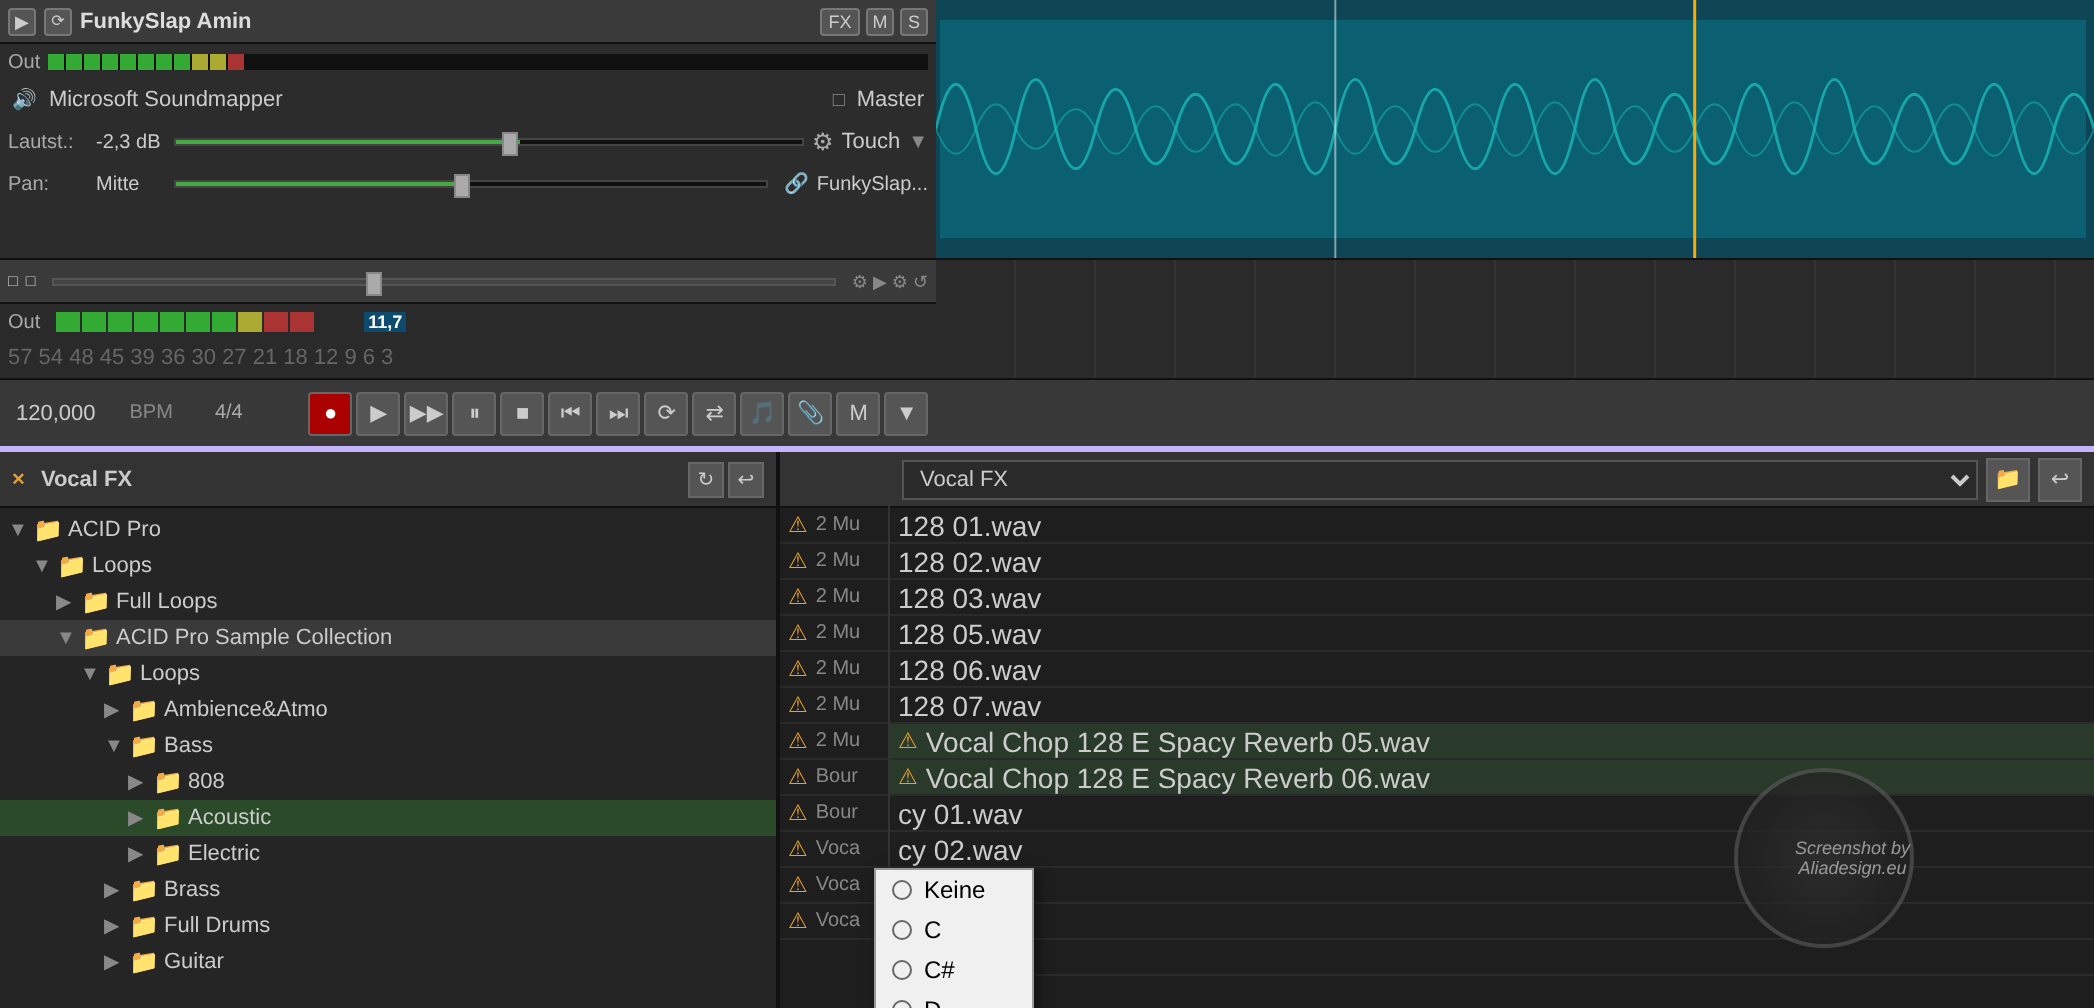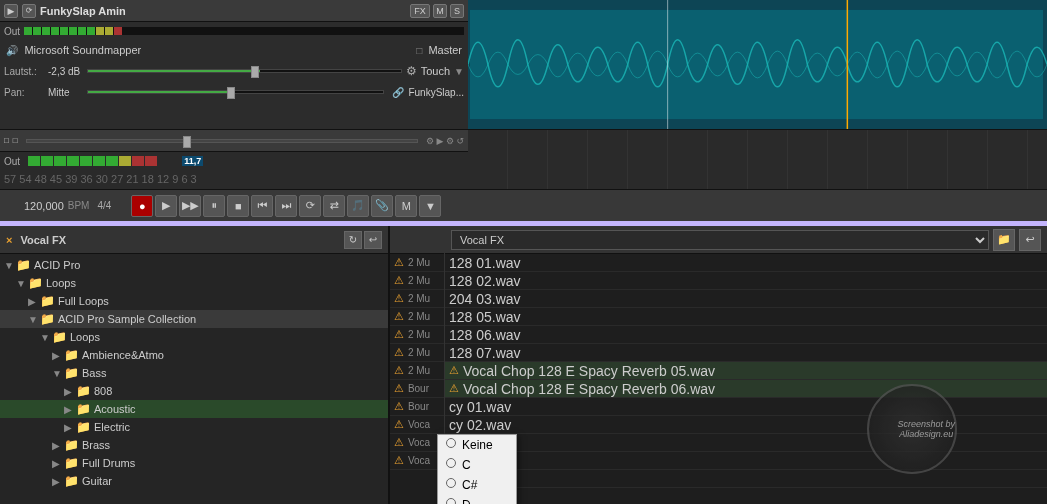--- a/index.html
+++ b/index.html
@@ -182,25 +182,25 @@
       align-items: center;
       padding: 0 4px;
       border-bottom: 1px solid #111;
       gap: 4px;
     }
 
     
     .transport-bar {
       height: 36px;
       background: #383838;
-      border-bottom: 5px solid #c4b5fd;
-      display: flex;
-      align-items: center;
-      padding: 0 24px;
-      gap: 4px;
+      border-bottom: 3px solid #c4b5fd;
+      display: flex;
+      align-items: center;
+      padding: 0 8px;
+      gap: 17px;
     }
 
     .transport-btn {
       width: 22px; height: 22px;
       background: #555;
       border: 1px solid #666;
       border-radius: 2px;
       display: flex; align-items: center; justify-content: center;
       cursor: pointer;
       color: #ccc;
@@ -275,20 +275,21 @@
       left: 437px;
       width: 80px;
       background: #f0f0f0;
       border: 1px solid #999;
       box-shadow: 2px 2px 6px rgba(0,0,0,0.5);
       z-index: 100;
     }
 
     .menu-item {
       display: flex;
+      align-items: center;
       padding: 3px 8px;
       cursor: pointer;
       font-size: 12px;
       color: #000;
       gap: 6px;
     }
 
     .menu-radio {
       width: 10px; height: 10px;
       border: 1px solid #666;
@@ -680,21 +681,21 @@
       <div class="icon-btn" style="font-size:11px;">↩</div>
     </div>
     <div style="flex:1; overflow-y:auto;">
       <div class="file-row">
           <span class="file-name">128 01.wav</span>
         </div>
       <div class="file-row">
           <span class="file-name">128 02.wav</span>
         </div>
       <div class="file-row">
-          <span class="file-name">204 03.wav</span>
+          <span class="file-name">128 03.wav</span>
         </div>
       <div class="file-row">
           <span class="file-name">128 05.wav</span>
         </div>
       <div class="file-row">
           <span class="file-name">128 06.wav</span>
         </div>
       <div class="file-row">
           <span class="file-name">128 07.wav</span>
         </div>

